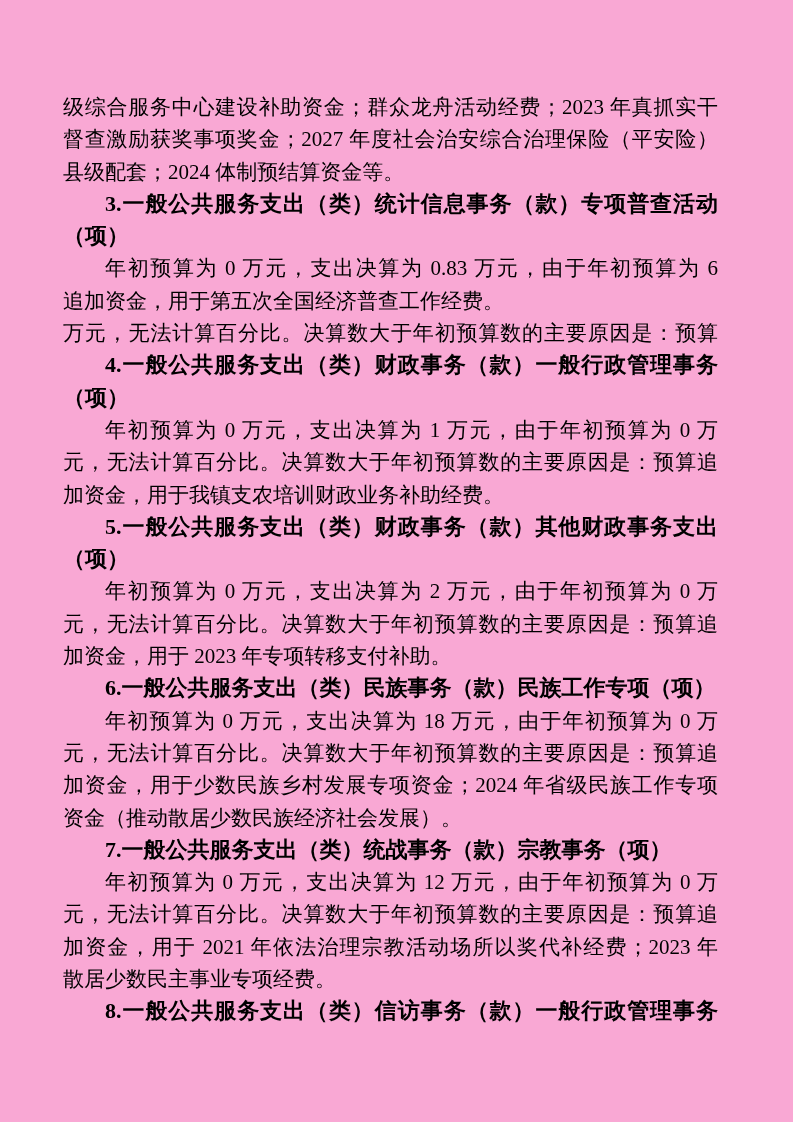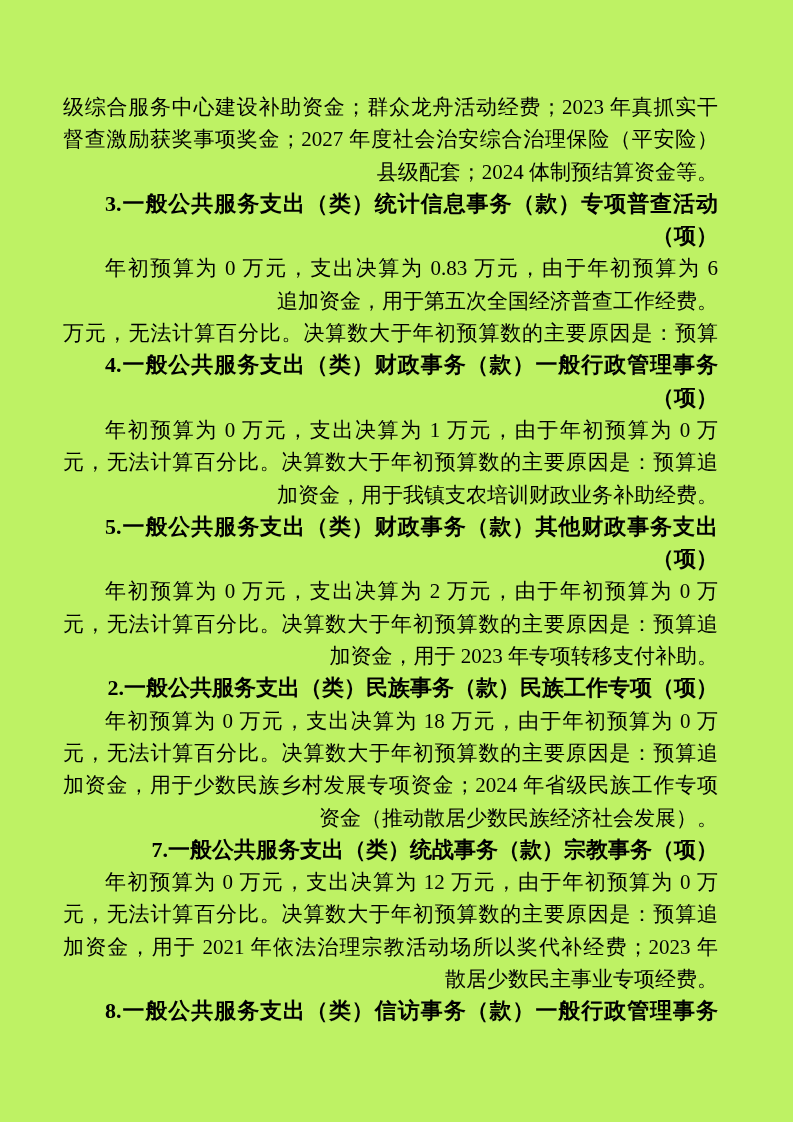--- a/index.html
+++ b/index.html
@@ -7,30 +7,30 @@
     width: 793px; height: 1122px;
     background: #ffffff;
     font-family: "Liberation Serif", "DejaVu Serif", serif;
     color: #000000;
     overflow: hidden;
   }
   .page {
     box-sizing: border-box;
     width: 793px; height: 1122px;
     padding: 91px 75px 0 63px;
-    background: #bef264;
+    background: #f9a8d4;
     overflow: hidden;
   }
   .paragraph { margin: 0; padding: 0; }
   .line {
     font-size: 21px;
     line-height: 32.3px;
     height: 32.3px;
     white-space: nowrap;      
-    text-align: right;
+    text-align: left;
   }
   .line.fill {                
     white-space: normal;
     text-align: justify;
     text-align-last: justify;
   }
   .line.indent { text-indent: 42px; }   
   .paragraph.heading .line {
     font-size: 22px;
     font-weight: 700;
@@ -67,21 +67,21 @@
       <div class="paragraph heading">
         <div class="line fill indent">5.一般公共服务支出（类）财政事务（款）其他财政事务支出</div>
         <div class="line">（项）</div>
       </div>
       <div class="paragraph">
         <div class="line fill indent">年初预算为 0 万元，支出决算为 2 万元，由于年初预算为 0 万</div>
         <div class="line fill">元，无法计算百分比。决算数大于年初预算数的主要原因是：预算追</div>
         <div class="line">加资金，用于 2023 年专项转移支付补助。</div>
       </div>
       <div class="paragraph heading">
-        <div class="line indent">2.一般公共服务支出（类）民族事务（款）民族工作专项（项）</div>
+        <div class="line indent">6.一般公共服务支出（类）民族事务（款）民族工作专项（项）</div>
       </div>
       <div class="paragraph">
         <div class="line fill indent">年初预算为 0 万元，支出决算为 18 万元，由于年初预算为 0 万</div>
         <div class="line fill">元，无法计算百分比。决算数大于年初预算数的主要原因是：预算追</div>
         <div class="line fill">加资金，用于少数民族乡村发展专项资金；2024 年省级民族工作专项</div>
         <div class="line">资金（推动散居少数民族经济社会发展）。</div>
       </div>
       <div class="paragraph heading">
         <div class="line indent">7.一般公共服务支出（类）统战事务（款）宗教事务（项）</div>
       </div>

